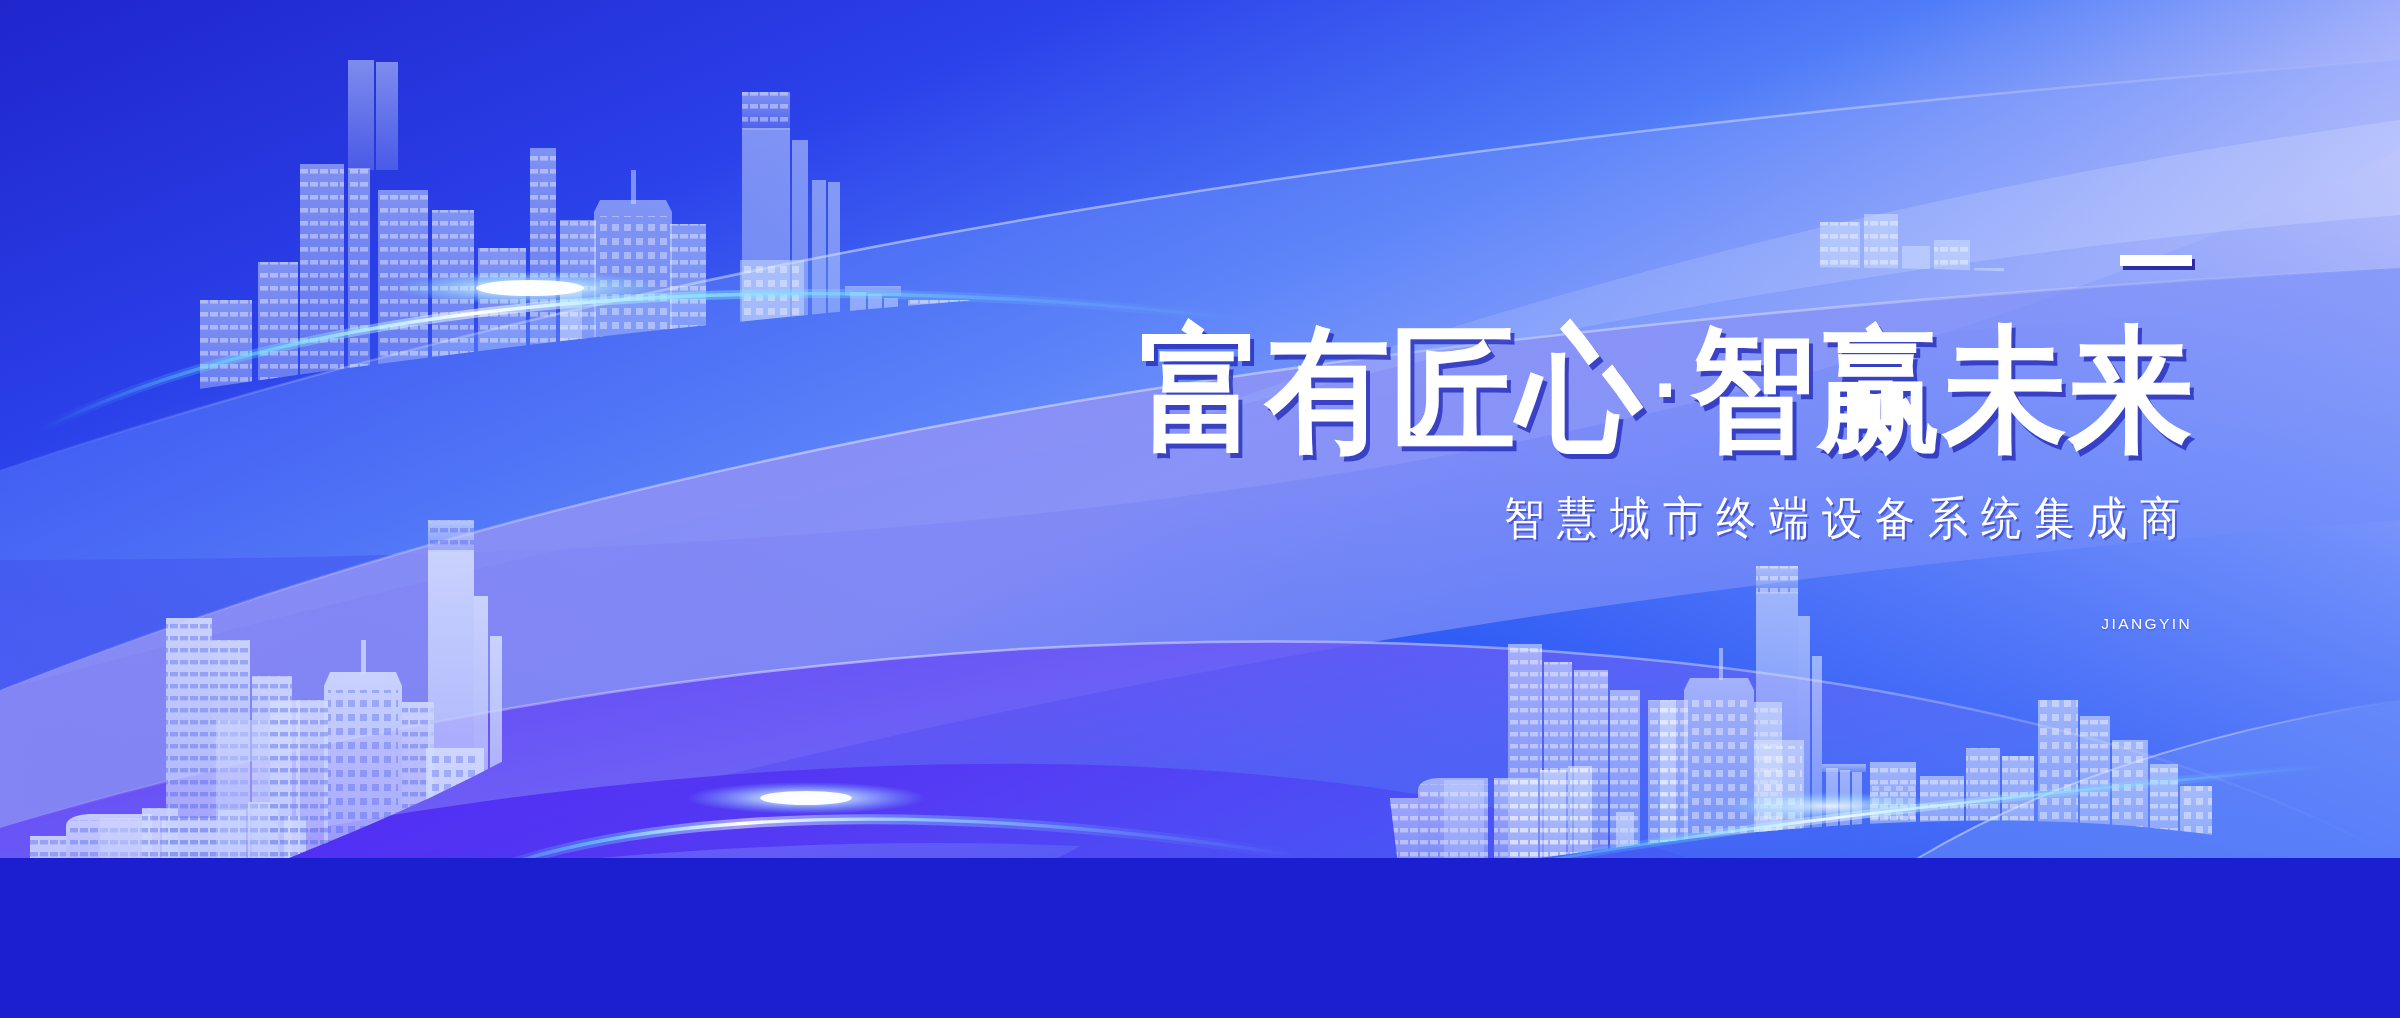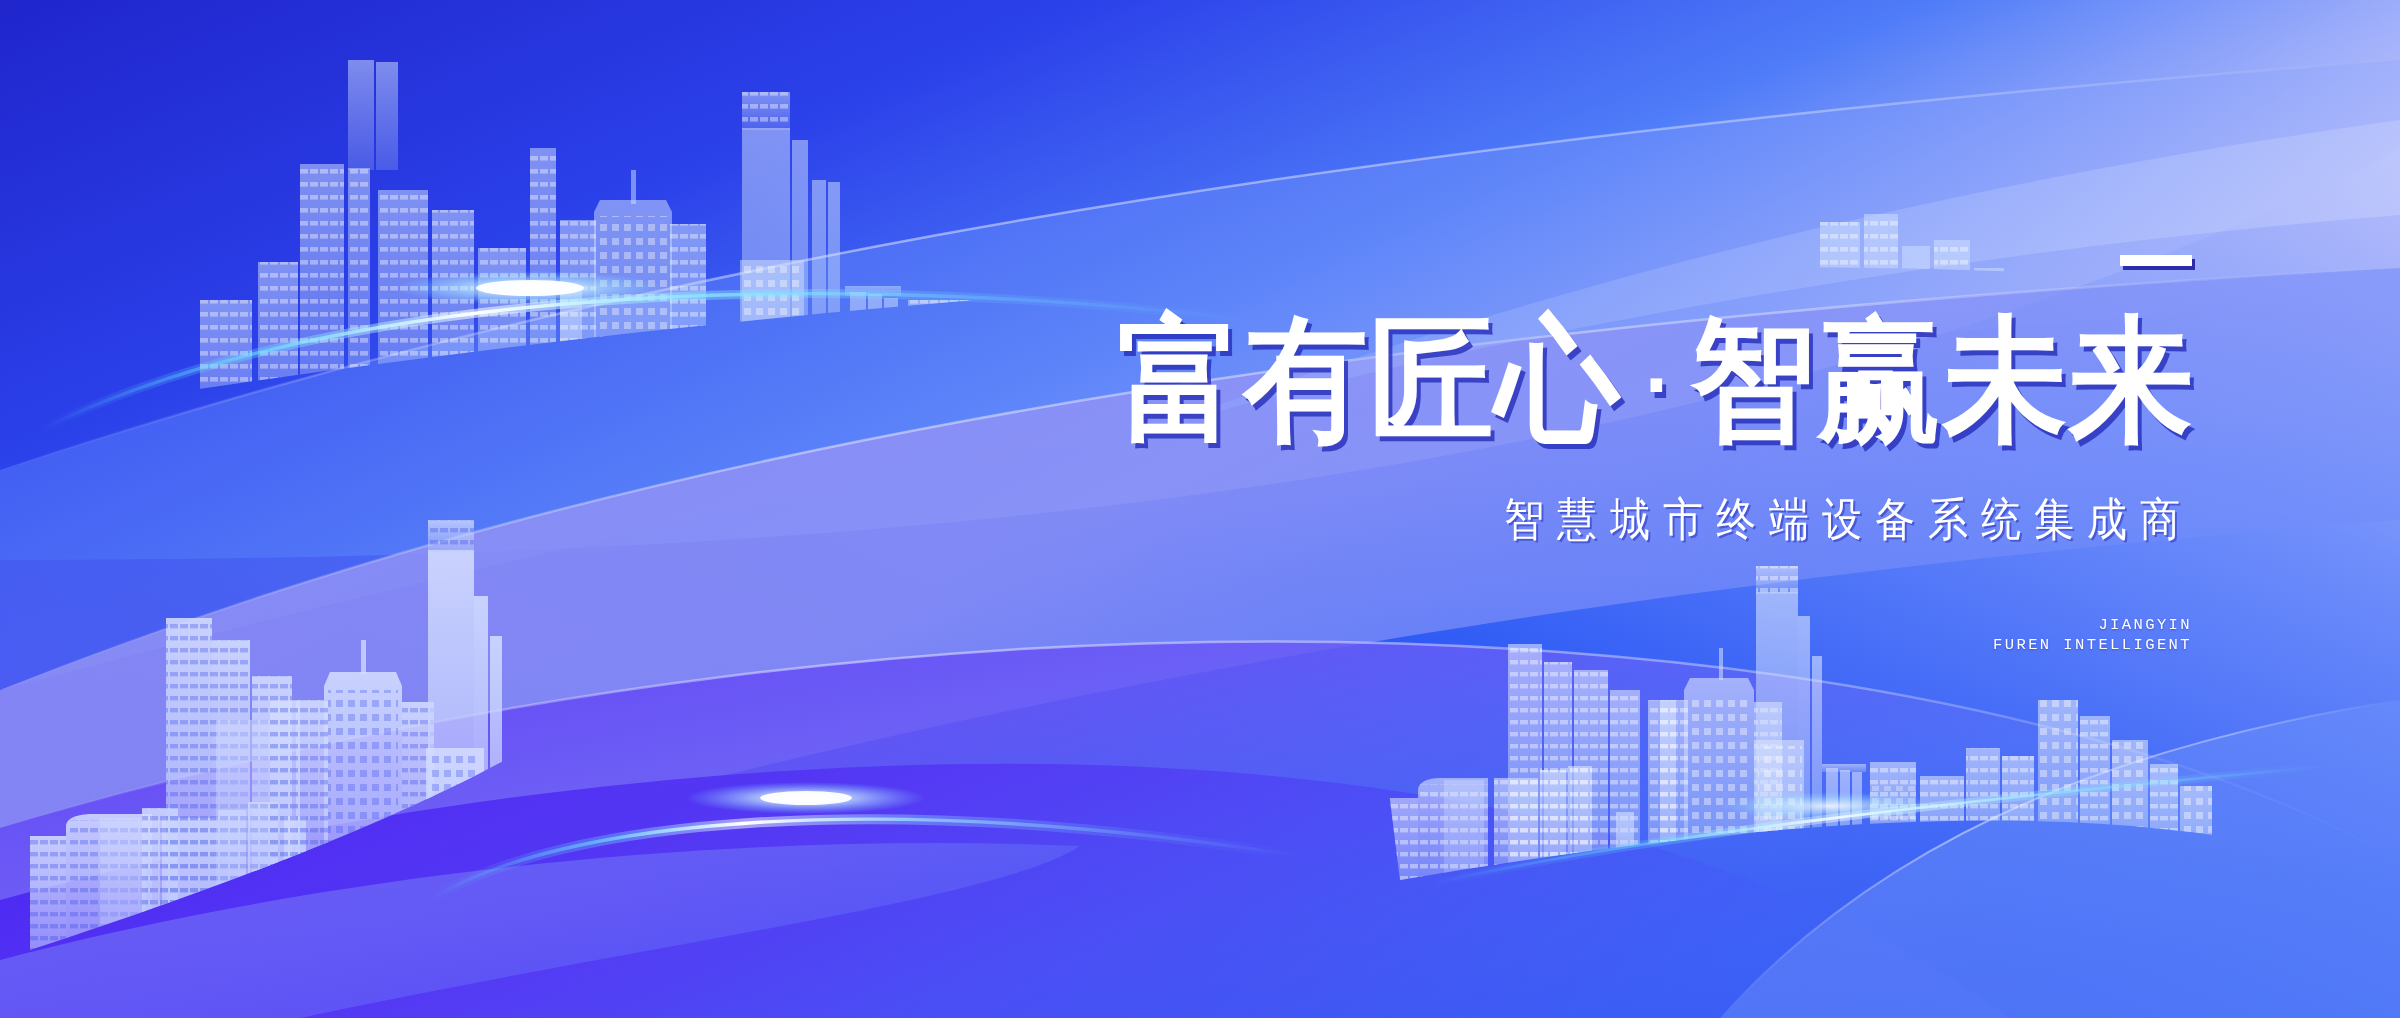--- a/index.html
+++ b/index.html
@@ -1,19 +1,19 @@
 <!DOCTYPE html>
 <html><head>
 <meta charset="utf-8">
 <title>Banner</title>
 <style>
   html,body{margin:0;padding:0;background:#1c1fd0;}
   #stage{
-    position:relative;width:2400px;height:1018px;overflow:hidden;
-    font-family:Liberation Mono, monospace;
+    position:relative;width:2400px;height:858px;overflow:hidden;
+    font-family:Liberation Sans, sans-serif;
     background:#404040;
   }
   #stage svg.layer{position:absolute;left:0;top:0;width:2400px;height:1018px;display:block;}
 
   
   .text-block{position:absolute;right:205px;top:255px;width:1400px;text-align:right;z-index:40;}
 
   .dash{
     display:inline-block;width:72px;height:11px;background:#ffffff;
     margin-right:3px;margin-bottom:62px;
@@ -33,21 +33,21 @@
     letter-spacing:13px;padding-right:2px;white-space:nowrap;
     text-shadow:2px 2px 0 rgba(40,50,190,.55);
     transform:scaleY(1.15);transform-origin:right bottom;
   }
 
   .encorp{
     margin-top:64px;color:#ffffff;font-size:15.5px;line-height:20px;
     letter-spacing:2.4px;font-weight:400;padding-right:3px;
     text-shadow:0 1px 2px rgba(30,40,170,.45);
   }
-  .encorp div{white-space:nowrap;}
+  .encorp div{white-space:nowrap;margin-top:8px;}
 </style>
 </head>
 <body>
 
 <div id="stage">
 
   <svg class="layer" viewBox="0 0 2400 1018" preserveAspectRatio="none">
     <defs>
       <linearGradient id="bgGrad" x1="0" y1="1" x2="1" y2="0">
         <stop offset="0%" stop-color="#4a1ff2"></stop>
@@ -465,18 +465,17 @@
     </div>
 
     <div class="headline">
       <span>富有匠心</span><span class="dot">·</span><span>智赢未来</span>
     </div>
 
     <div class="subtitle">智慧城市终端设备系统集成商</div>
 
     <div class="encorp">
       <div>JIANGYIN</div>
-      <div>FUREN INTELLIGENT</div>
     </div>
 
   </div>
 
 </div>
 
 </body></html>

